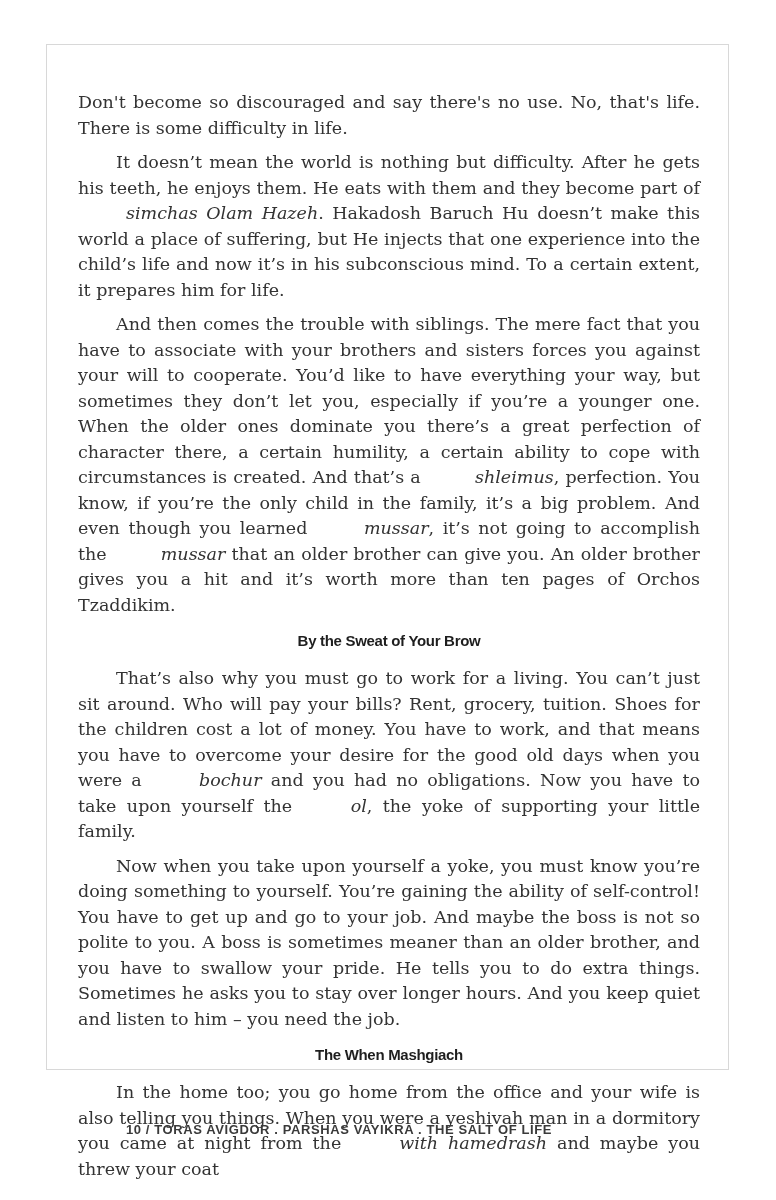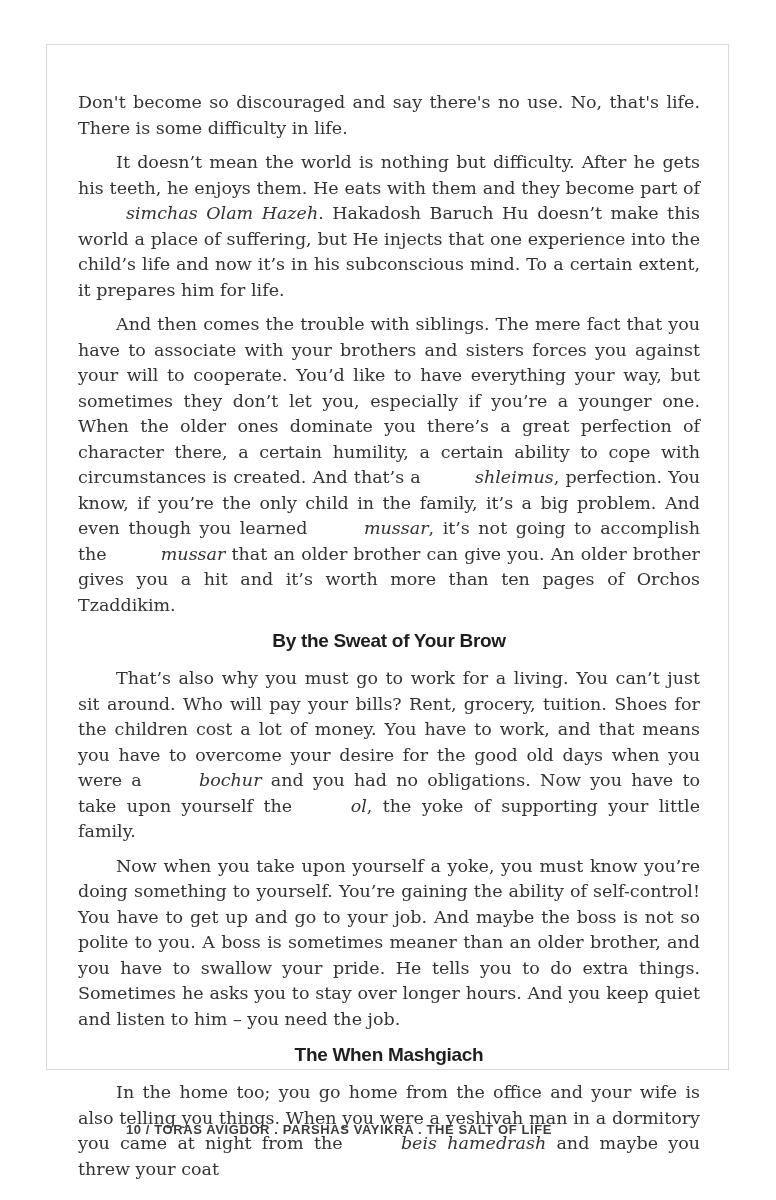--- a/index.html
+++ b/index.html
@@ -26,21 +26,21 @@
     color:#333333;
     margin-top:9px;
   }
   .page-content p:first-child{ margin-top:0; }
   .page-content p.indent{ text-indent:38px; }
   .page-content p em{ font-style:italic;margin-left:48px; }
 
   .page-content h2{
     font-family:"Liberation Sans","DejaVu Sans",sans-serif;
     font-weight:bold;
-    font-size:19px;
+    font-size:15px;
     line-height:26px;
     letter-spacing:-0.3px;
     text-align:center;
     color:#1e1e1e;
     margin-top:10px;
     margin-bottom:12px;
   }
 
   .page-footer{
     position:absolute;
@@ -60,19 +60,19 @@
 
 <div class="page-frame">
   <div class="page-content">
       <p><span>Don't become so discouraged and say there's no use. No, that's life. There is some difficulty in life.</span></p>
       <p class="indent"><span>It doesn’t mean the world is nothing but difficulty. After he gets his teeth, he enjoys them. He eats with them and they become part of </span><em>simchas Olam Hazeh</em><span>. Hakadosh Baruch Hu doesn’t make this world a place of suffering, but He injects that one experience into the child’s life and now it’s in his subconscious mind. To a certain extent, it prepares him for life.</span></p>
       <p class="indent"><span>And then comes the trouble with siblings. The mere fact that you have to associate with your brothers and sisters forces you against your will to cooperate. You’d like to have everything your way, but sometimes they don’t let you, especially if you’re a younger one. When the older ones dominate you there’s a great perfection of character there, a certain humility, a certain ability to cope with circumstances is created. And that’s a </span><em>shleimus</em><span>, perfection. You know, if you’re the only child in the family, it’s a big problem. And even though you learned </span><em>mussar</em><span>, it’s not going to accomplish the </span><em>mussar</em><span> that an older brother can give you. An older brother gives you a hit and it’s worth more than ten pages of Orchos Tzaddikim.</span></p>
       <h2><span>By the Sweat of Your Brow</span></h2>
       <p class="indent"><span>That’s also why you must go to work for a living. You can’t just sit around. Who will pay your bills? Rent, grocery, tuition. Shoes for the children cost a lot of money. You have to work, and that means you have to overcome your desire for the good old days when you were a </span><em>bochur</em><span> and you had no obligations. Now you have to take upon yourself the </span><em>ol</em><span>, the yoke of supporting your little family.</span></p>
       <p class="indent"><span>Now when you take upon yourself a yoke, you must know you’re doing something to yourself. You’re gaining the ability of self-control! You have to get up and go to your job. And maybe the boss is not so polite to you. A boss is sometimes meaner than an older brother, and you have to swallow your pride. He tells you to do extra things. Sometimes he asks you to stay over longer hours. And you keep quiet and listen to him – you need the job.</span></p>
       <h2><span>The When Mashgiach</span></h2>
-      <p class="indent"><span>In the home too; you go home from the office and your wife is also telling you things. When you were a yeshivah man in a dormitory you came at night from the </span><em>beis hamedrash</em><span> and maybe you threw your coat</span></p>
+      <p class="indent"><span>In the home too; you go home from the office and your wife is also telling you things. When you were a yeshivah man in a dormitory you came at night from the </span><em>with hamedrash</em><span> and maybe you threw your coat</span></p>
     </div>
 </div>
 
 <div class="page-footer">
   <span>10 / TORAS AVIGDOR . PARSHAS VAYIKRA . THE SALT OF LIFE</span>
 </div>
 
 </body></html>

